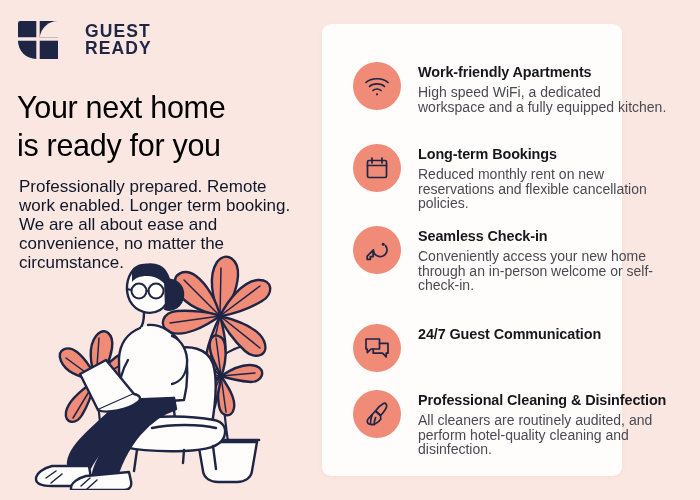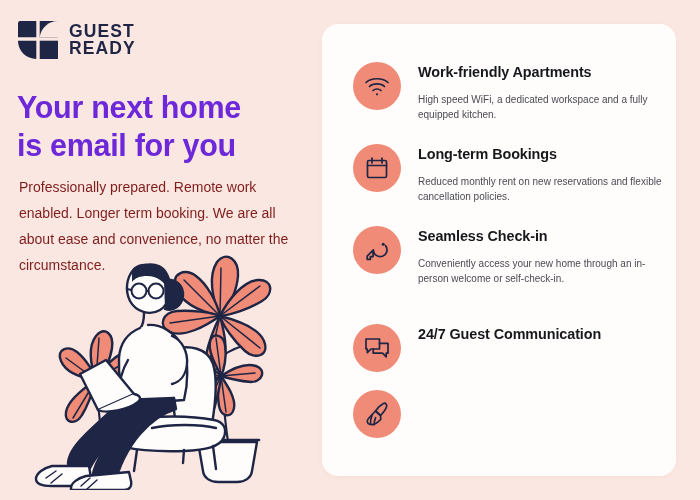--- a/index.html
+++ b/index.html
@@ -7,65 +7,65 @@
     width:700px;height:500px;overflow:hidden;
     background:#fbe7e1;
     font-family:"Liberation Sans", sans-serif;
     -webkit-font-smoothing:antialiased;
   }
   #page{position:relative;width:700px;height:500px;background:#fbe7e1;}
 
   
   #left{position:absolute;left:0;top:0;width:322px;height:500px;}
 
-  #logo{position:absolute;left:18px;top:21px;display:flex;align-items:center;gap:11px;}
+  #logo{position:absolute;left:18px;top:21px;display:flex;align-items:center;gap:27px;}
   #logo-mark{width:40px;height:38px;flex:0 0 auto;}
   #logo-words{display:flex;flex-direction:column;line-height:1.0;}
   #logo-words span{
     font-family:"Liberation Sans", sans-serif;
     font-weight:bold;font-size:17.5px;letter-spacing:1.1px;
     color:#1e2545;
   }
 
   #headline{
     position:absolute;left:17px;top:68px;width:295px;
-    font-size:30.5px;line-height:38px;font-weight:bold;
-    color:#6d28d9;letter-spacing:-0.3px;
+    font-size:30.5px;line-height:38px;font-weight:normal;
+    color:#000000;letter-spacing:-0.3px;
   }
   #headline .l{display:block;white-space:nowrap;}
 
   #subcopy{
     position:absolute;left:19px;top:160px;width:272px;
-    font-size:14px;line-height:26px;color:#7f1d1d;
+    font-size:17px;line-height:19px;color:#0f172a;
   }
 
   
   #illustration{position:absolute;left:24px;top:228px;width:296px;height:262px;}
   #illustration svg{display:block;width:100%;height:100%;}
 
   
   #card{
-    position:absolute;left:322px;top:24px;width:354px;height:452px;
-    background:#fffdfc;border-radius:16px;
+    position:absolute;left:322px;top:24px;width:300px;height:452px;
+    background:#fffdfc;border-radius:9px;
     box-shadow:0 1px 5px rgba(120,70,60,0.05);
   }
   .feature{position:absolute;left:31px;display:flex;align-items:flex-start;}
   .f-icon{
     width:48px;height:48px;border-radius:50%;
     background:#ef8b76;flex:0 0 auto;
     display:flex;align-items:center;justify-content:center;
   }
   .f-icon svg{display:block;}
   .f-text{margin-left:17px;padding-top:2px;width:250px;}
   .f-title{
     font-size:14.4px;font-weight:bold;color:#17181c;
     line-height:17px;letter-spacing:-0.1px;white-space:nowrap;
   }
   .f-desc{
-    margin-top:12px;font-size:10px;line-height:14.5px;color:#4a4a52;
+    margin-top:4px;font-size:14px;line-height:14.5px;color:#4a4a52;
   }
 </style>
 </head>
 <body>
 
 <div id="page">
 
   <div id="left">
 
     <div id="logo">
@@ -81,21 +81,21 @@
         <rect x="21.7" y="19.7" width="18.3" height="18.3" fill="#1e2545"></rect>
       </svg>
       <div id="logo-words">
         <span>GUEST</span>
         <span>READY</span>
       </div>
     </div>
 
     <h1 id="headline">
       <span class="l">Your next home</span>
-      <span class="l">is email for you</span>
+      <span class="l">is ready for you</span>
     </h1>
 
     <p id="subcopy">Professionally prepared. Remote work enabled. Longer term booking. We are all about ease and convenience, no matter the circumstance.</p>
 
     <div id="illustration">
       <svg viewBox="0 0 296 262" xmlns="http://www.w3.org/2000/svg">
         <g fill="none" stroke="#1e2545" stroke-width="2.4" stroke-linecap="round" stroke-linejoin="round">
 
           <g>
 
@@ -279,16 +279,20 @@
 
     <div class="feature" style="top:366px">
       <div class="f-icon">
         <svg width="26" height="26" viewBox="0 0 26 26" fill="none" stroke="#1e2545" stroke-width="1.7" stroke-linecap="round" stroke-linejoin="round">
           <path d="M19.5 2.5 C16.5 4 13.5 7 11.5 10 L16.5 14.5 C19 12 21.5 9 22.5 6 C23.2 3.8 21.6 1.5 19.5 2.5Z"></path>
           <path d="M11.5 10 L4.5 17.5 C2.5 19.7 3 22.5 5.5 23.3 C9 24.4 13.5 22 16.8 18.2 L16.5 14.5 Z"></path>
           <path d="M8.2 13.6 C7 16.5 6.2 20 6.6 23.2"></path>
           <path d="M11.6 16.6 C10.6 19 10 21.6 10.2 23.6"></path>
         </svg>
       </div>
+      <div class="f-text">
+        <div class="f-title">Professional Cleaning &amp; Disinfection</div>
+        <div class="f-desc">All cleaners are routinely audited, and perform hotel-quality cleaning and disinfection.</div>
+      </div>
     </div>
 
   </div>
 </div>
 
 </body></html>

